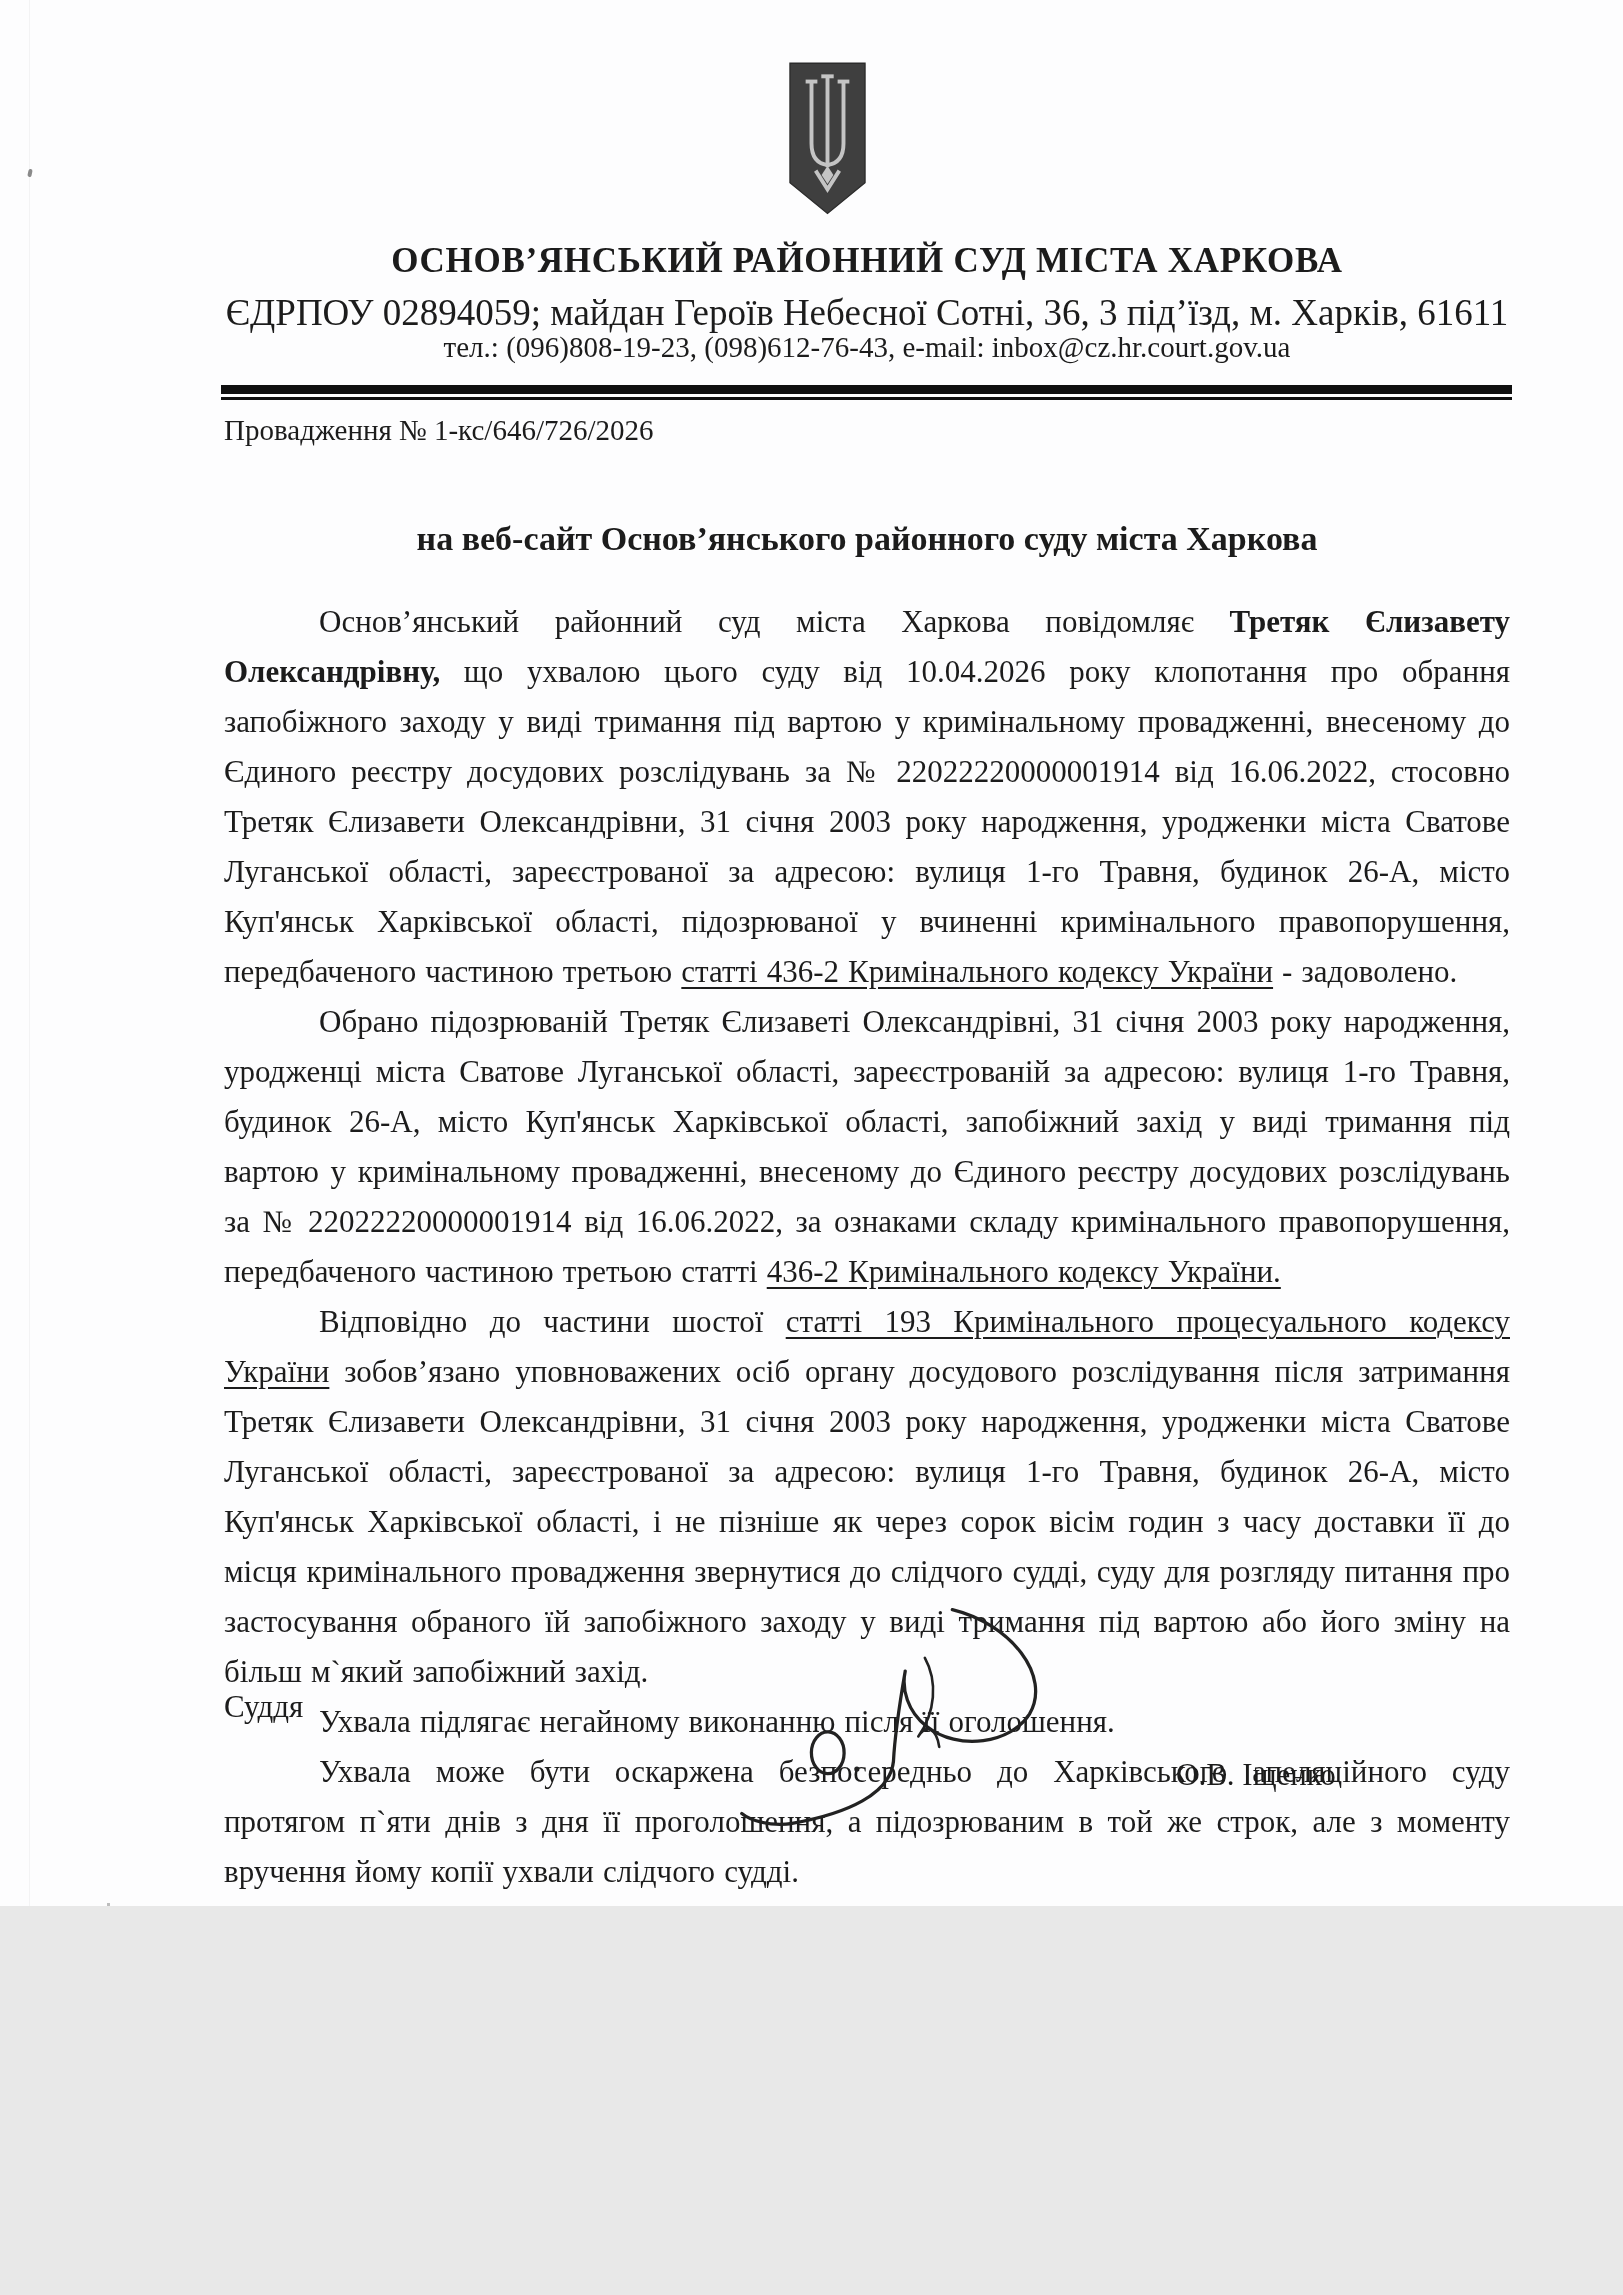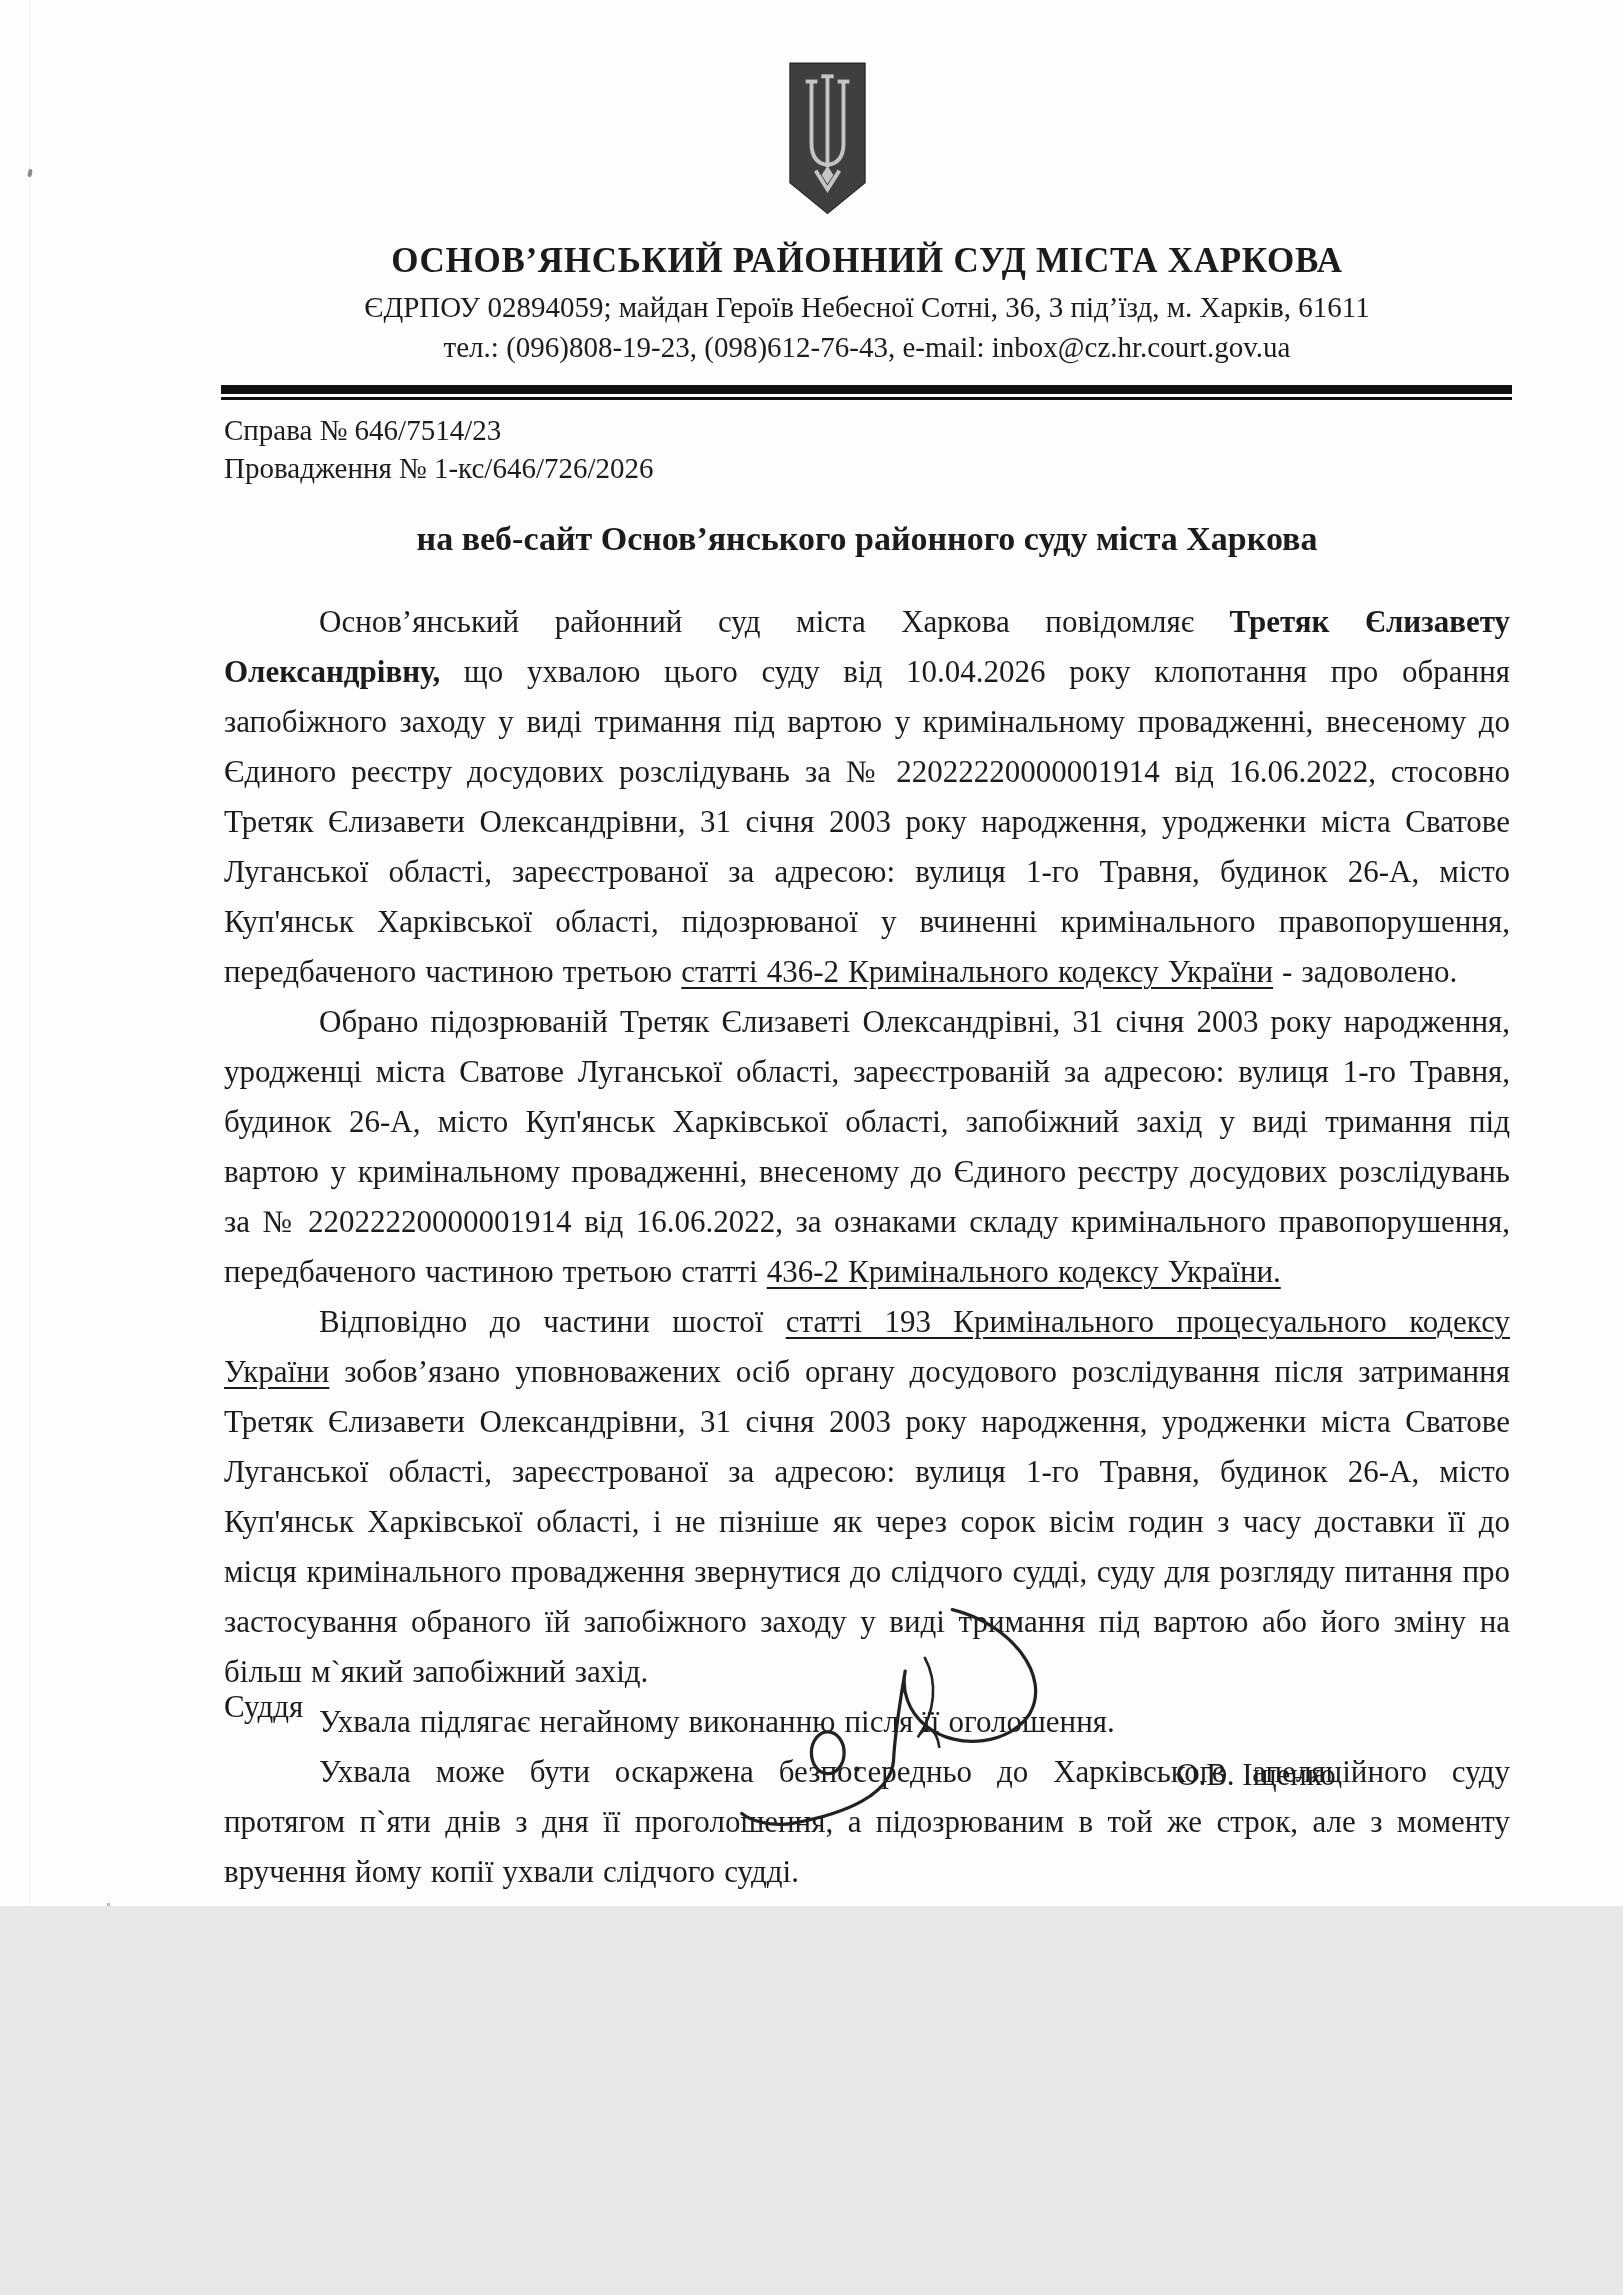--- a/index.html
+++ b/index.html
@@ -15,21 +15,21 @@
     color: var(--ink);
   }
   .abs { position: absolute; }
   .centered {
     position: absolute;
     left: 224px;
     width: 1286px;
     text-align: center;
   }
   .court-name { top: 241px; font-size: 35px; font-weight: bold; letter-spacing: 0.7px; }
-  .court-address { top: 291px; font-size: 29px; }
+  .court-address { top: 291px; font-size: 37px; }
   .court-contact { top: 331px; font-size: 29px; }
 
   .rule-thick { left: 221px; top: 385px; width: 1291px; height: 8.5px; background: var(--rule); }
   .rule-thin  { left: 221px; top: 397px; width: 1291px; height: 2.6px;  background: var(--rule); }
 
   .case-block { left: 224px; top: 411px; font-size: 29px; line-height: 38px; text-align: left; }
 
   .title    { top: 492px; font-size: 33px; font-weight: bold; letter-spacing: 1.3px; }
   .subtitle { top: 520px; font-size: 34px; font-weight: bold; }
 
@@ -78,21 +78,20 @@
   </svg>
 
   <div class="centered court-name">ОСНОВ’ЯНСЬКИЙ РАЙОННИЙ СУД МІСТА ХАРКОВА</div>
   <div class="centered court-address">ЄДРПОУ 02894059; майдан Героїв Небесної Сотні, 36, 3 під’їзд, м. Харків, 61611</div>
   <div class="centered court-contact">тел.: (096)808-19-23, (098)612-76-43, e-mail: inbox@cz.hr.court.gov.ua</div>
 
   <div class="abs rule-thick"></div>
   <div class="abs rule-thin"></div>
 
   <div class="abs case-block">
-    <div>Справа № 646/7514/23</div>
     <div>Провадження № 1-кс/646/726/2026</div>
   </div>
 
   <div class="centered subtitle">на веб-сайт Основ’янського районного суду міста Харкова</div>
 
   <div class="abs body-text">
       <p><span>Основ’янський районний суд міста Харкова повідомляє </span><span class="b">Третяк Єлизавету Олександрівну,</span><span> що ухвалою цього суду від 10.04.2026 року клопотання про обрання запобіжного заходу у виді тримання під вартою у кримінальному провадженні, внесеному до Єдиного реєстру досудових розслідувань за № 22022220000001914 від 16.06.2022, стосовно Третяк Єлизавети Олександрівни, 31 січня 2003 року народження, уродженки міста Сватове Луганської області, зареєстрованої за адресою: вулиця 1-го Травня, будинок 26-А, місто Куп'янськ Харківської області, підозрюваної у вчиненні кримінального правопорушення, передбаченого частиною третьою </span><span class="u">статті 436-2 Кримінального кодексу України</span><span> - задоволено.</span></p>
       <p><span>Обрано підозрюваній Третяк Єлизаветі Олександрівні, 31 січня 2003 року народження, уродженці міста Сватове Луганської області, зареєстрованій за адресою: вулиця 1-го Травня, будинок 26-А, місто Куп'янськ Харківської області, запобіжний захід у виді тримання під вартою у кримінальному провадженні, внесеному до Єдиного реєстру досудових розслідувань за № 22022220000001914 від 16.06.2022, за ознаками складу кримінального правопорушення, передбаченого частиною третьою статті </span><span class="u">436-2 Кримінального кодексу України.</span></p>
       <p><span>Відповідно до частини шостої </span><span class="u">статті 193 Кримінального процесуального кодексу України</span><span> зобов’язано уповноважених осіб органу досудового розслідування після затримання Третяк Єлизавети Олександрівни, 31 січня 2003 року народження, уродженки міста Сватове Луганської області, зареєстрованої за адресою: вулиця 1-го Травня, будинок 26-А, місто Куп'янськ Харківської області, і не пізніше як через сорок вісім годин з часу доставки її до місця кримінального провадження звернутися до слідчого судді, суду для розгляду питання про застосування обраного їй запобіжного заходу у виді тримання під вартою або його зміну на більш м`який запобіжний захід.</span></p>
       <p><span>Ухвала підлягає негайному виконанню після її оголошення.</span></p>

